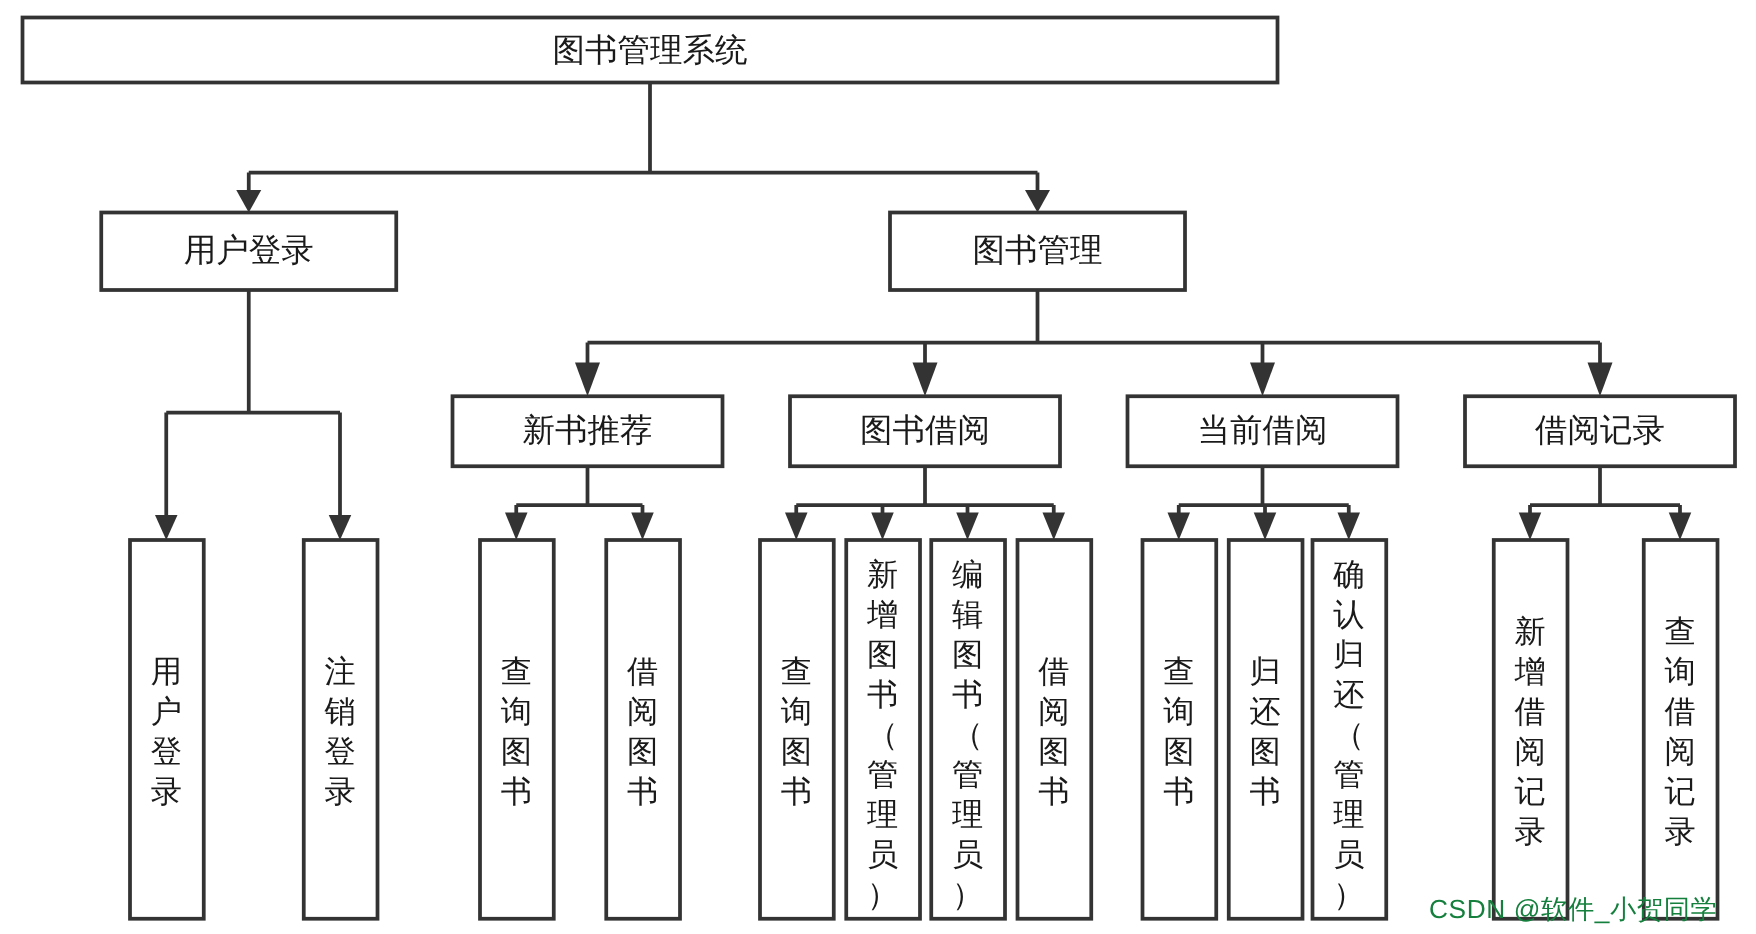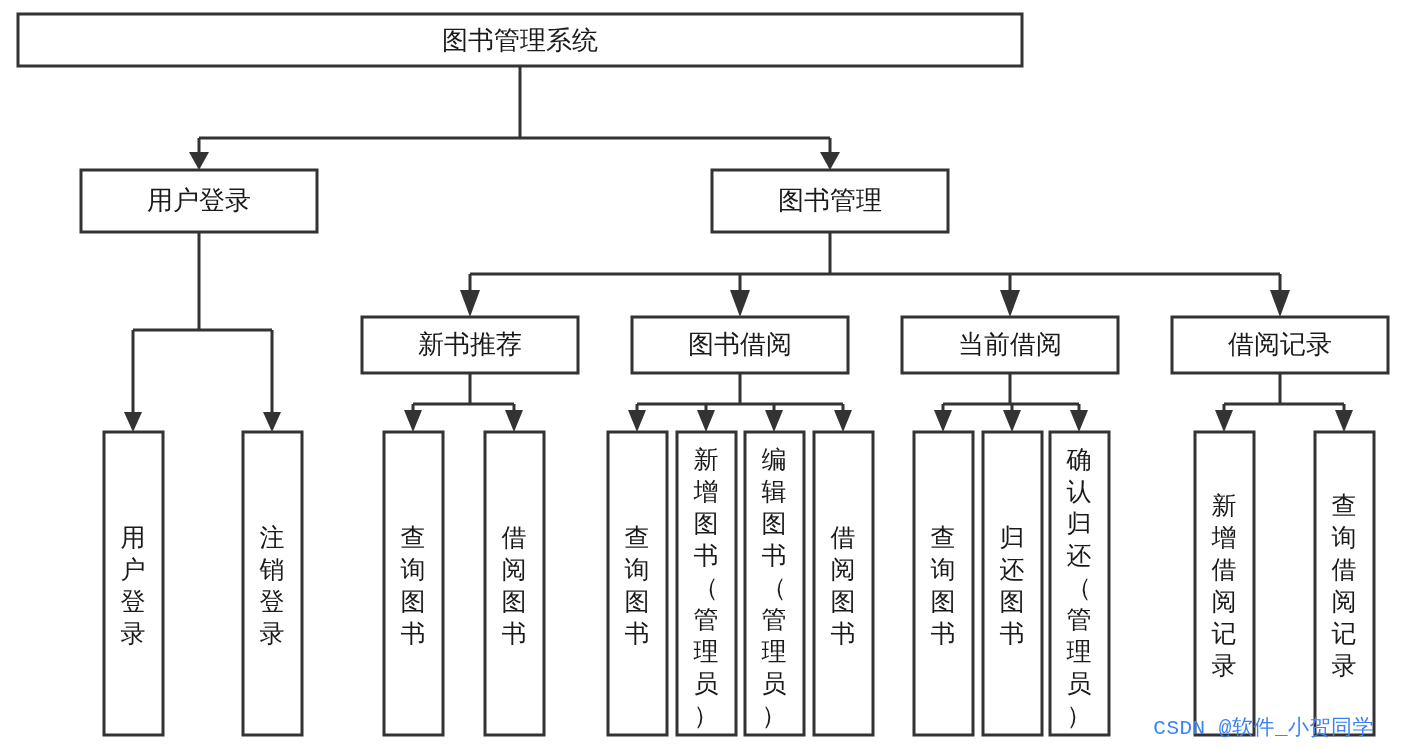--- a/index.html
+++ b/index.html
@@ -50,23 +50,23 @@
   .leaf-label {
     fill: #1a1a1a;
     font-family: "Liberation Sans", "DejaVu Sans", sans-serif;
     font-size: 25px;
     text-anchor: middle;
   }
   .watermark {
     position: absolute;
     right: 8px;
     bottom: 6px;
-    font-family: Liberation Mono, monospace;
+    font-family: Liberation Sans, sans-serif;
     font-size: 21px;
-    color: #3b82f6;
+    color: #15803d;
     white-space: nowrap;
     letter-spacing: 0.5px;
   }
 </style>
 </head>
 <body>
 
 <div id="diagram-root">
 
   <svg class="flow" viewBox="0 0 1405 747">

